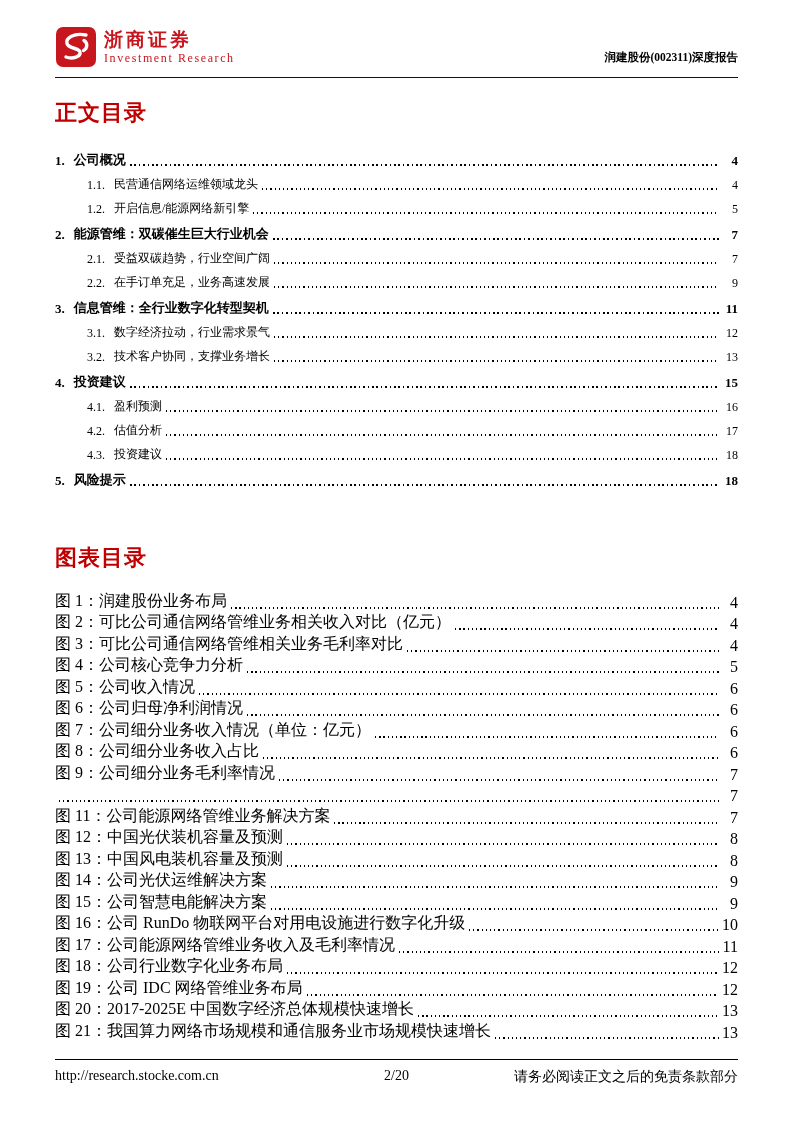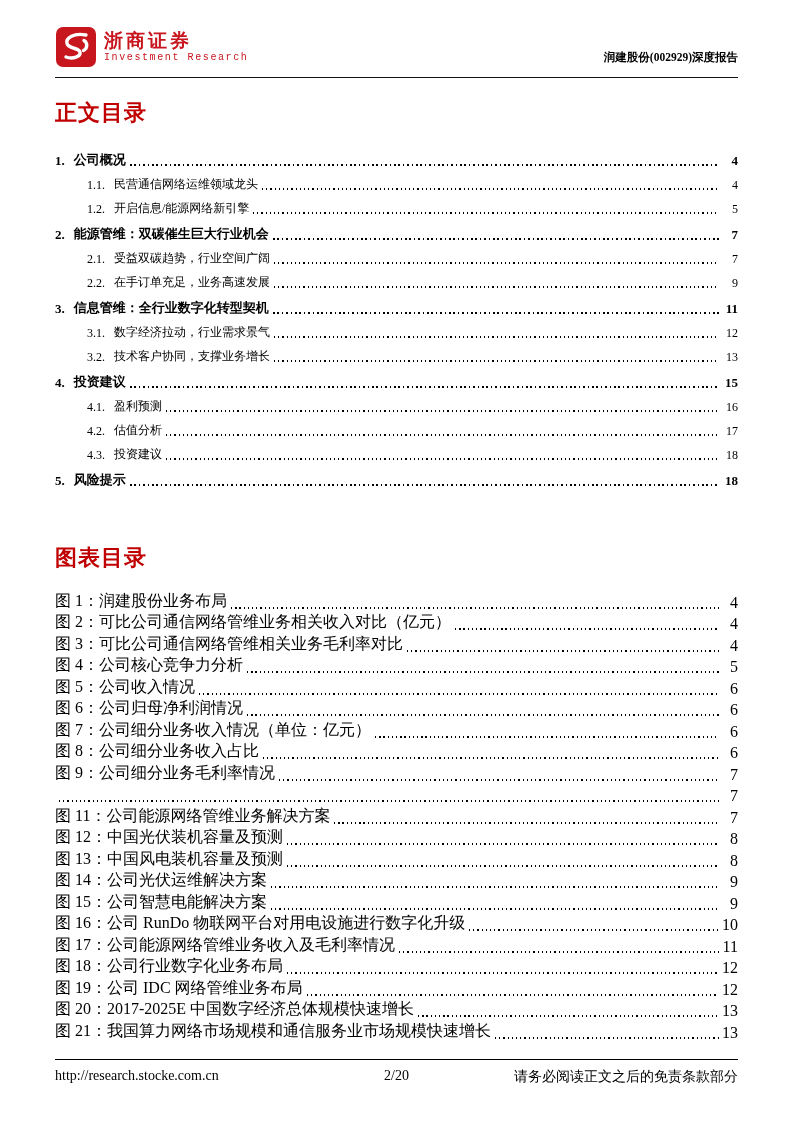--- a/index.html
+++ b/index.html
@@ -28,24 +28,24 @@
   .brand-cn {
     color: #c8161e;
     font-size: 19px;
     font-weight: bold;
     letter-spacing: 3px;
     line-height: 1.15;
     font-family: "Liberation Serif", "DejaVu Serif", serif;
   }
   .brand-en {
     color: #c8161e;
-    font-size: 10px;
+    font-size: 12px;
     letter-spacing: 1.6px;
     line-height: 1.2;
-    font-family: Liberation Mono, monospace;
+    font-family: Liberation Serif, serif;
   }
   .report-label {
     font-size: 11.5px;
     font-weight: bold;
     padding-bottom: 3px;
   }
   .header-rule {
     margin-top: 9px;
     border-bottom: 1.5px solid #111;
   }
@@ -118,21 +118,21 @@
       <svg class="logo-mark" width="42" height="42" viewBox="0 0 42 42" aria-hidden="true">
         <rect x="1" y="1" width="40" height="40" rx="7" fill="#c8161e"></rect>
         <path d="M31 9 C 19 6.5 10.5 12 12 17.5 C 13.5 23 24 21.5 25 26 C 26 30.5 18 33.5 11 31" fill="none" stroke="#ffffff" stroke-width="3.4" stroke-linecap="round"></path>
         <path d="M29 14.5 C 33 17 32.5 22.5 28.5 24.5" fill="none" stroke="#ffffff" stroke-width="3.4" stroke-linecap="round"></path>
       </svg>
       <div class="brand-text">
         <div class="brand-cn">浙商证券</div>
         <div class="brand-en">Investment Research</div>
       </div>
     </div>
-    <div class="report-label">润建股份(002929)深度报告</div>
+    <div class="report-label">润建股份(002311)深度报告</div>
   </div>
   <div class="header-rule"></div>
 
   <div>
     <div class="section-title toc-title">正文目录</div>
     <div class="toc list" id="toc-list">
         <div class="row lvl1">
           <span class="num">1.</span>
           <span class="label">公司概况</span>
           <span class="dots"></span>

